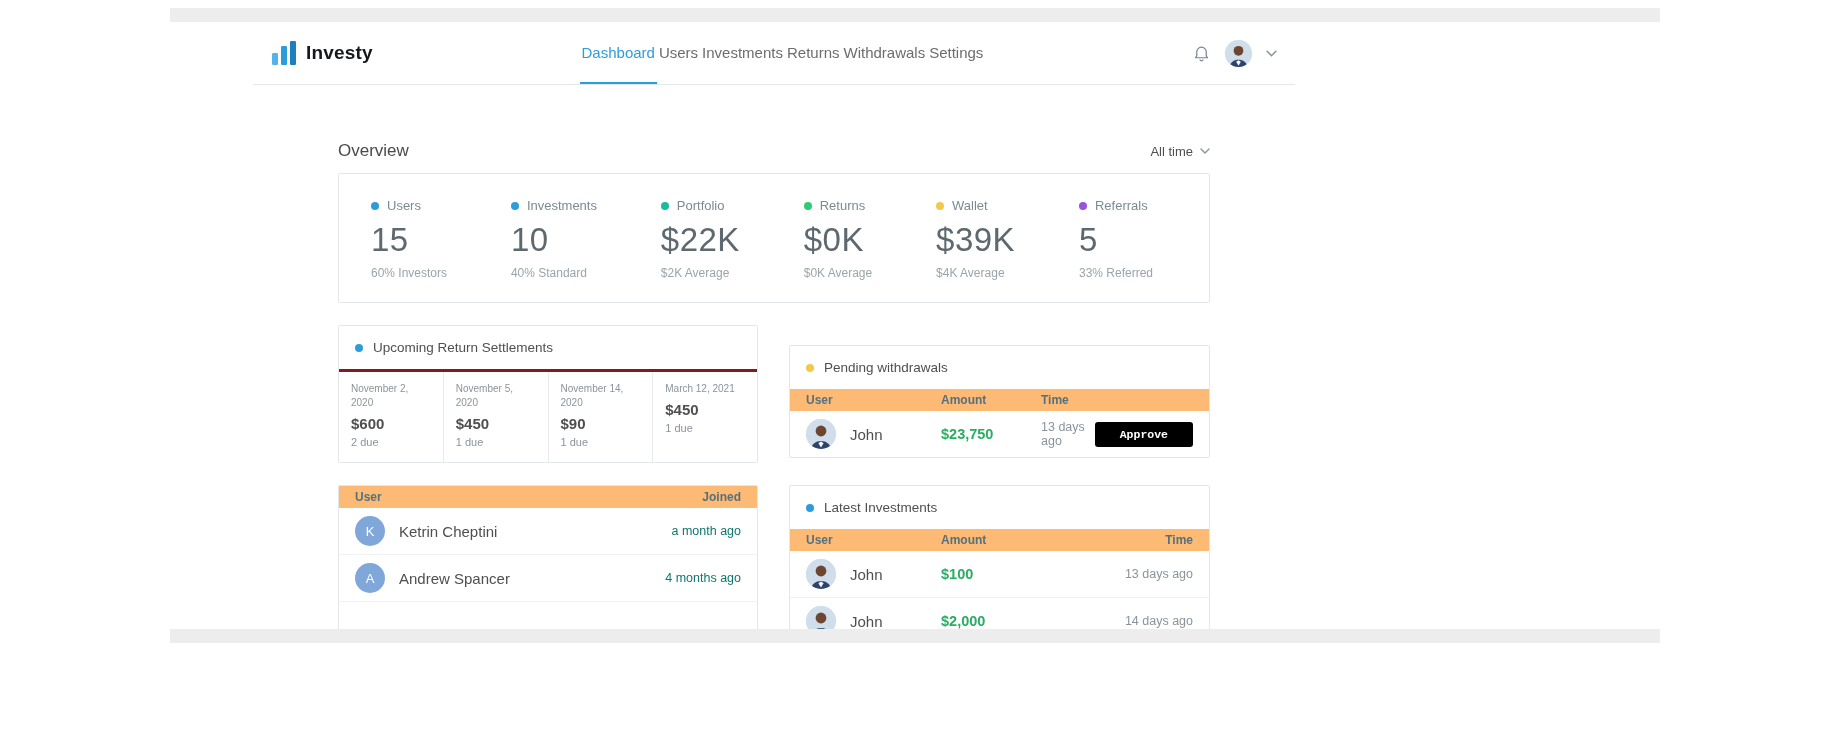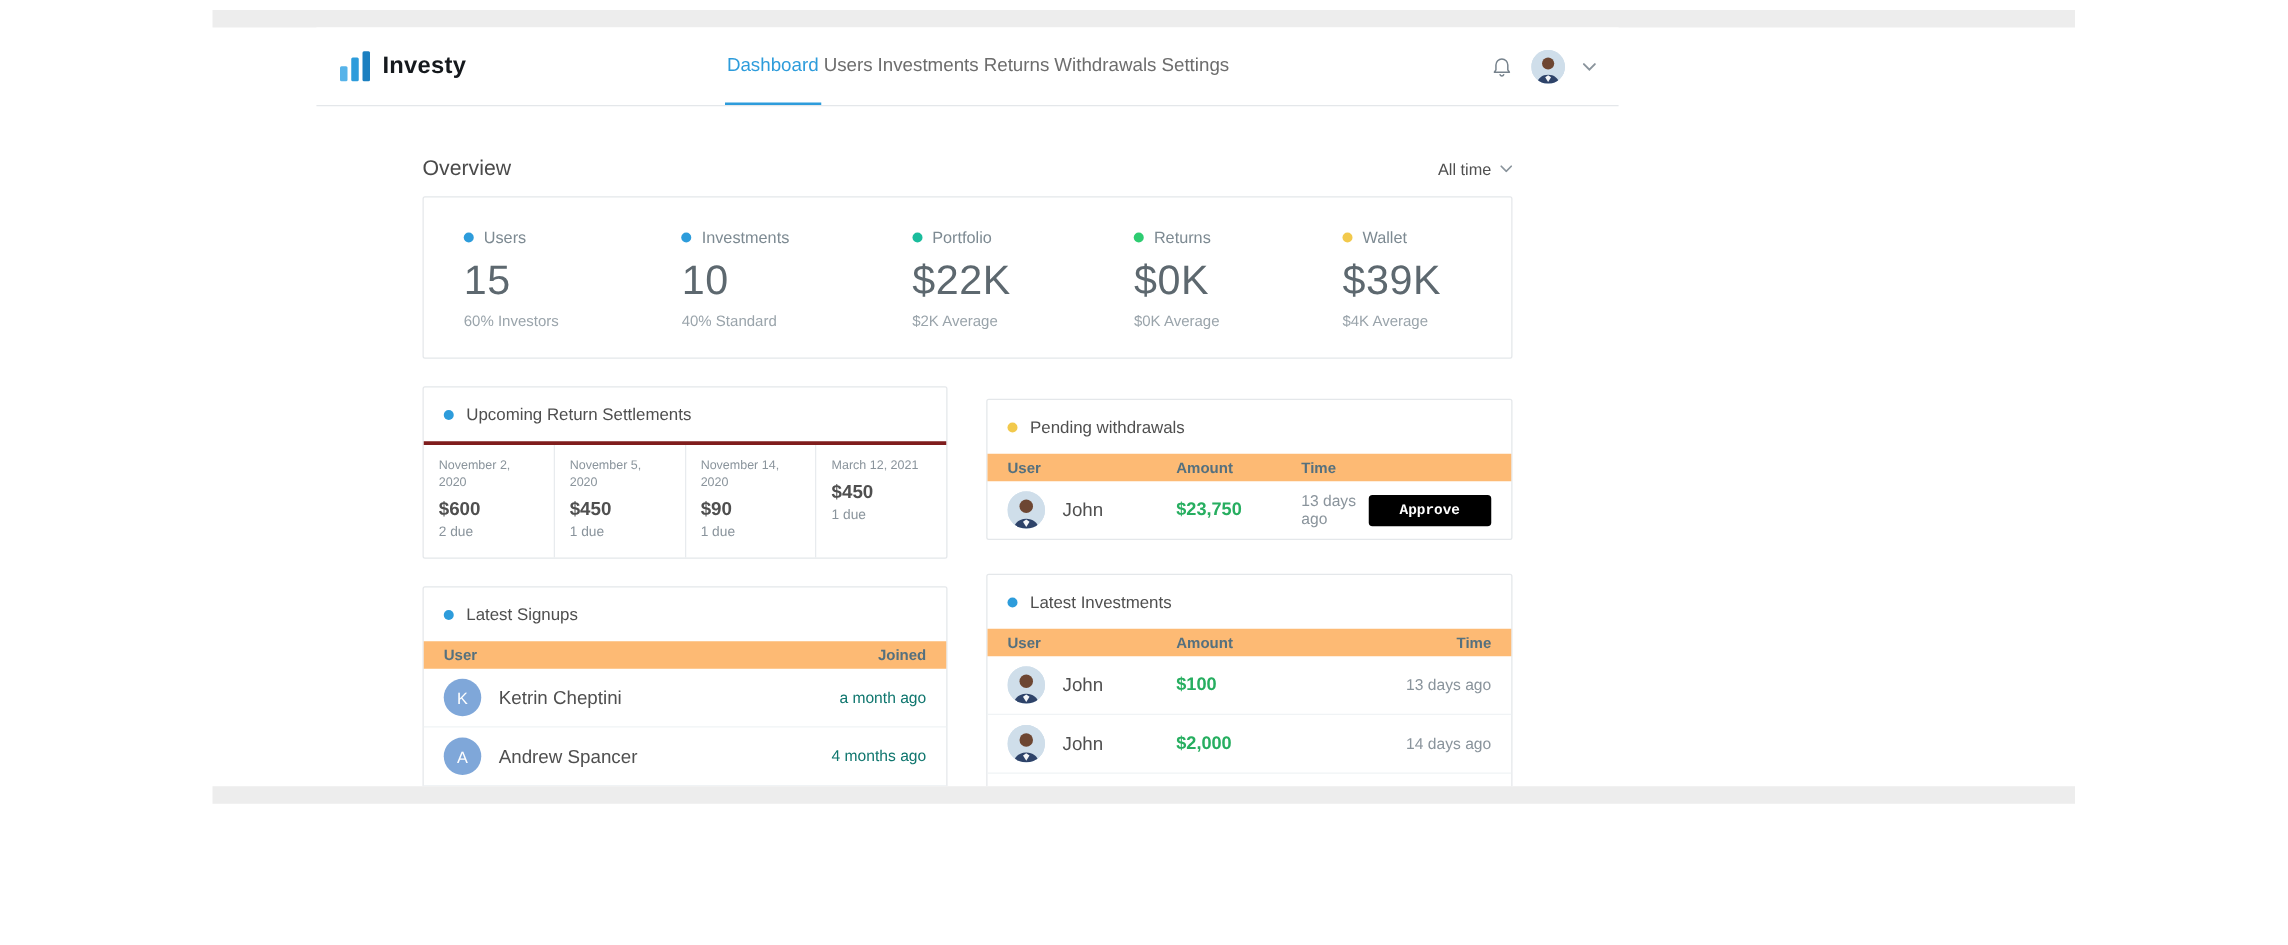--- a/index.html
+++ b/index.html
@@ -17,37 +17,37 @@
   .mainnav{display:flex;align-items:stretch;margin:0 auto;}
   .nav-item{display:flex;align-items:center;font-size:15px;color:#6d6d6d;cursor:pointer;border-bottom:2px solid transparent;padding:0 2px;text-decoration:none;}
   .nav-item.active{color:#2d9cdb;border-bottom-color:#2d9cdb;}
   .header-right{display:flex;align-items:center;gap:14px;}
   .icon-btn{background:none;border:none;padding:0;cursor:pointer;display:flex;align-items:center;}
   .avatar-photo{width:30px;height:30px;border-radius:50%;overflow:hidden;flex:none;background:#cfdeea;display:block;}
   .avatar-photo.small{width:27px;height:27px;}
   .avatar-photo svg{display:block;width:100%;height:100%;}
 
   
-  .main{width:872px;margin:40px auto 0;}
+  .main{width:872px;margin:56px auto 0;}
   .overview-row{display:flex;justify-content:space-between;align-items:center;margin-bottom:12px;}
   .page-title{font-size:17px;font-weight:400;color:#4a4a4a;margin:0;}
   .time-filter{background:none;border:none;font-family:inherit;font-size:13px;color:#4f4f4f;display:flex;align-items:center;gap:7px;cursor:pointer;padding:0;}
 
   .stats-card{border:1px solid #e4e7ea;border-radius:2px;background:#fff;display:flex;justify-content:space-between;padding:24px 56px 22px 32px;margin-bottom:22px;}
   .stat-label{display:flex;align-items:center;gap:8px;font-size:13px;color:#7d8a92;}
   .dot{width:8px;height:8px;border-radius:50%;flex:none;}
   .dot-blue{background:#2d9cdb;}
   .dot-teal{background:#1abc9c;}
   .dot-green{background:#2ecc71;}
   .dot-yellow{background:#f2c94c;}
   .dot-purple{background:#9b51e0;}
   .stat-value{font-size:33px;font-weight:300;color:#5d686f;margin-top:8px;letter-spacing:.5px;}
   .stat-sub{font-size:12px;color:#9aa4ab;margin-top:7px;}
 
-  .columns{display:flex;gap:31px;align-items:center;}
+  .columns{display:flex;gap:31px;align-items:flex-end;}
   .col-left{width:422px;}
   .col-right{width:423px;}
   .card{border:1px solid #e4e7ea;border-radius:2px;background:#fff;box-sizing:border-box;}
   .mt22{margin-top:22px;}
   .mt27{margin-top:27px;}
   .card-tall{min-height:200px;}
   .card-head{display:flex;align-items:center;gap:10px;padding:14px 16px;font-size:13.5px;color:#4f4f4f;}
 
   
   .settle-row{display:flex;border-top:3px solid #7f1d1d;}
@@ -181,20 +181,28 @@
           <div class="stat-sub">$0K Average</div>
         </div>
         <div class="stat">
           <div class="stat-label">
               <span class="dot dot-yellow"></span>
               <span>Wallet</span>
             </div>
           <div class="stat-value">$39K</div>
           <div class="stat-sub">$4K Average</div>
         </div>
+        <div class="stat">
+          <div class="stat-label">
+              <span class="dot dot-purple"></span>
+              <span>Referrals</span>
+            </div>
+          <div class="stat-value">5</div>
+          <div class="stat-sub">33% Referred</div>
+        </div>
       </section>
 
       <div class="columns">
 
         <div class="col-left">
           <section class="card">
             <div class="card-head">
               <span class="dot dot-blue"></span>
               <span>Upcoming Return Settlements</span>
             </div>
@@ -216,24 +224,20 @@
               </div>
               <div class="settle-cell">
                 <div class="s-date">March 12, 2021</div>
                 <div class="s-amount">$450</div>
                 <div class="s-due">1 due</div>
               </div>
             </div>
           </section>
 
           <section class="card mt22 card-tall">
-            <div class="card-head">
-              <span class="dot dot-blue"></span>
-              <span>Latest Signups</span>
-            </div>
             <div class="thead thead-2col">
               <span>User</span>
               <span>Joined</span>
             </div>
             <div class="person-row">
               <span class="avatar-initial">K</span>
               <span class="person-name">Ketrin Cheptini</span>
               <span class="person-time">a month ago</span>
             </div>
             <div class="person-row">

